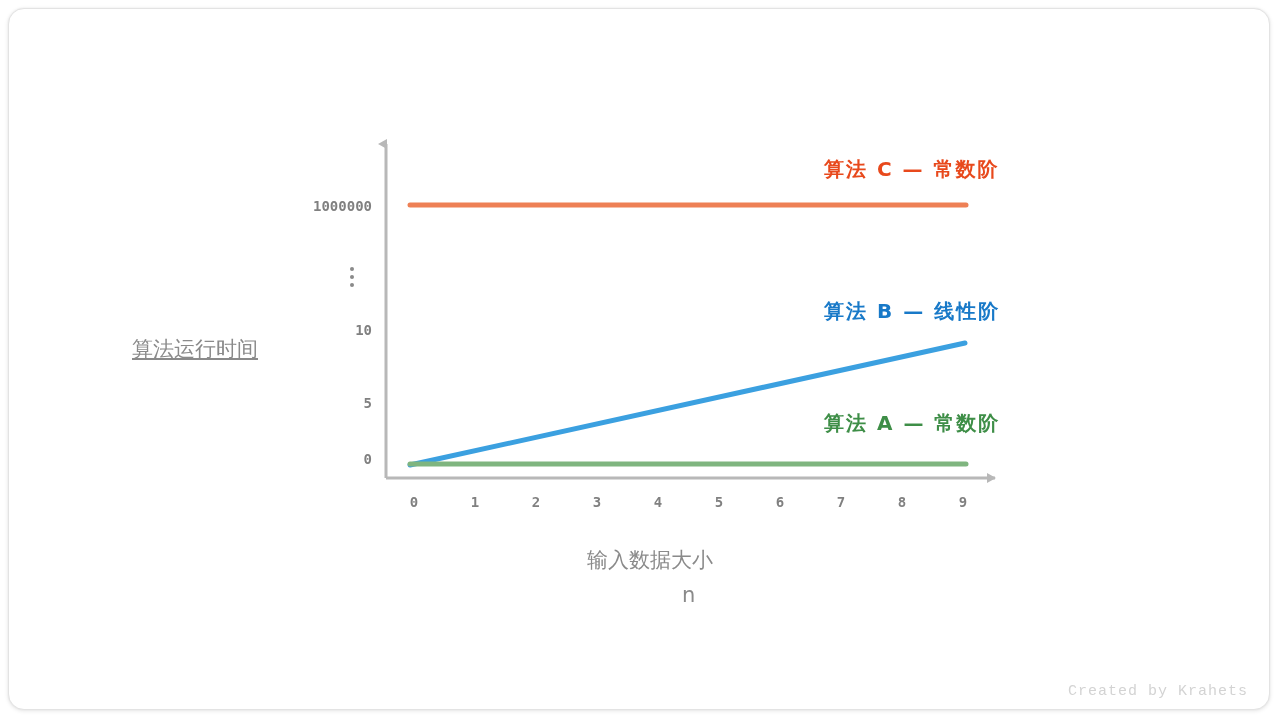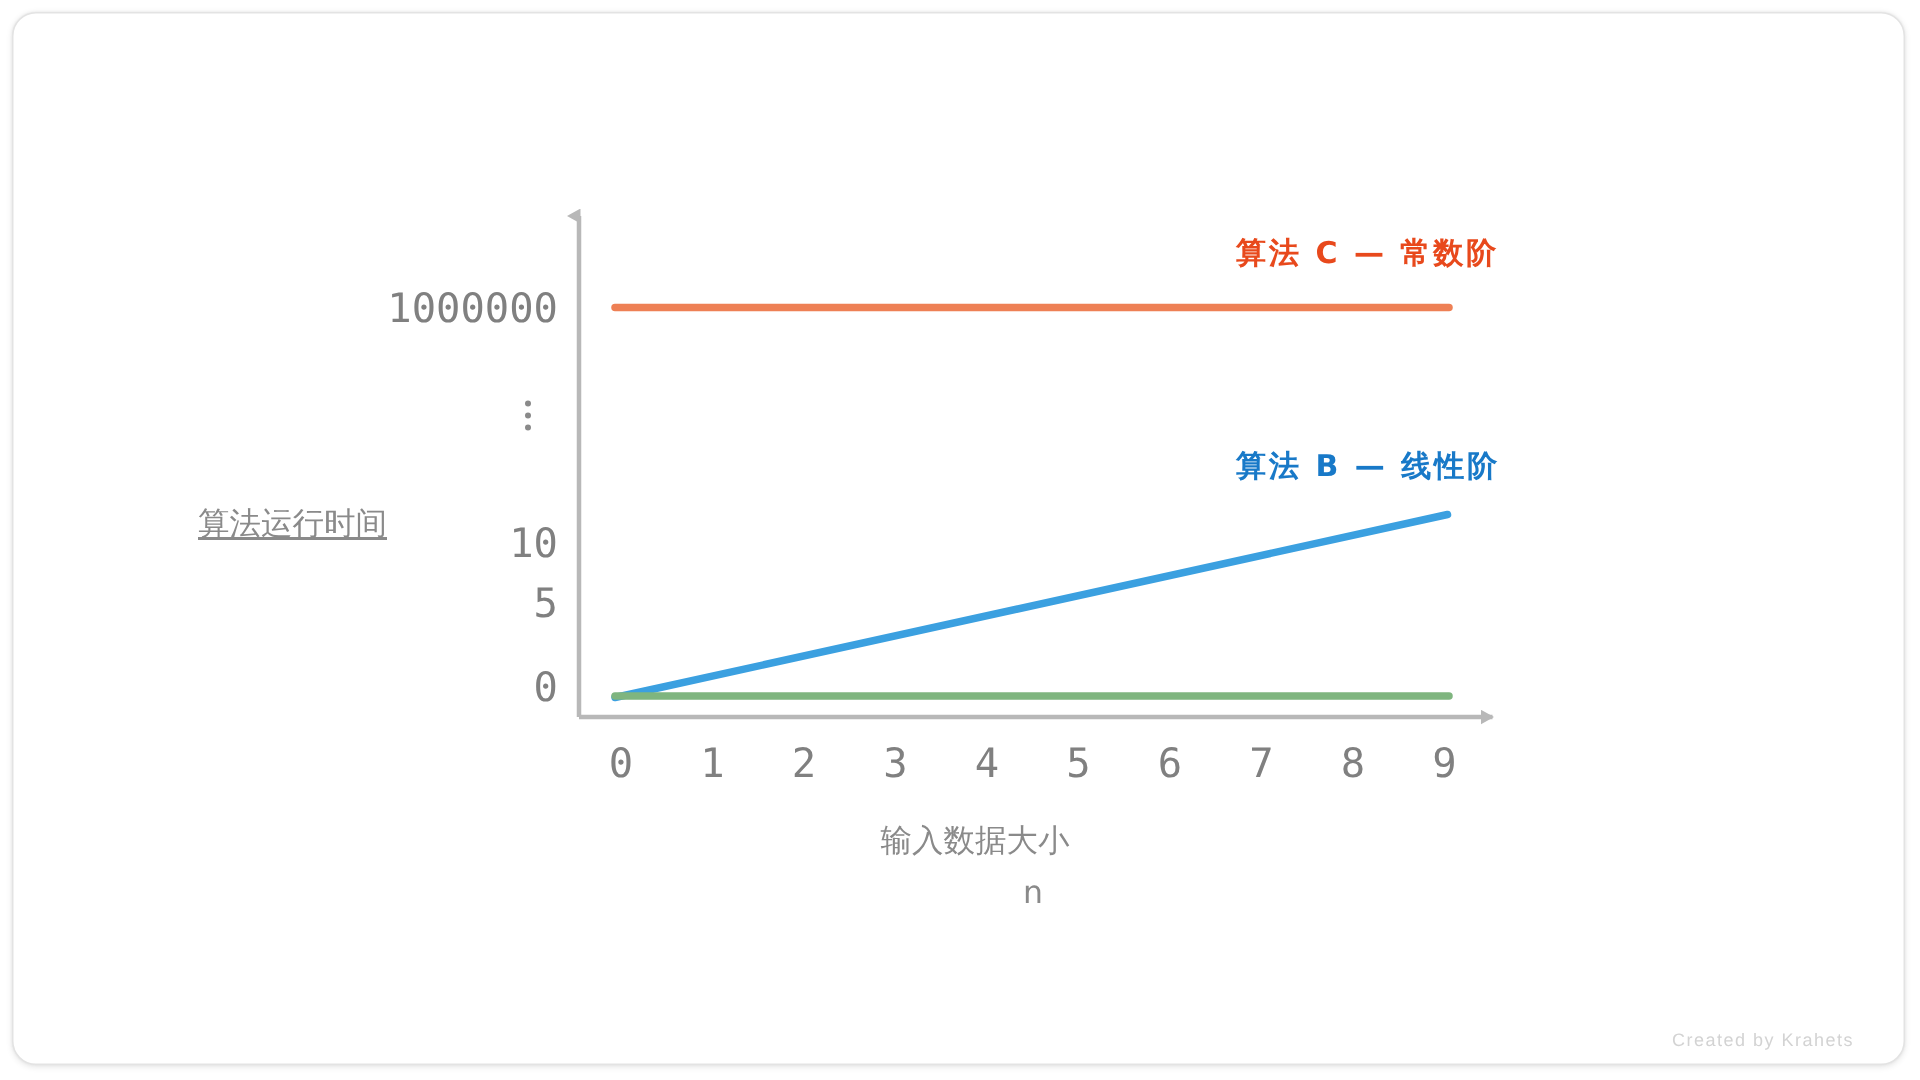--- a/index.html
+++ b/index.html
@@ -35,22 +35,23 @@
   #plot {
     position: absolute;
     left: 0; top: 0;
     width: 1280px;
     height: 720px;
   }
   .tick-label {
     position: absolute;
     color: #808080;
     font-family: "DejaVu Sans Mono", monospace;
-    font-size: 27px;
+    font-size: 14px;
     white-space: nowrap;
+    font-weight: bold;
   }
   .ytick {
     text-align: right;
     transform: translateY(-50%);
   }
   .xtick {
     text-align: center;
     transform: translateX(-50%);
   }
   .axis-title {
@@ -81,25 +82,25 @@
   .vdots span {
     display: block;
     width: 4px;
     height: 4px;
     border-radius: 50%;
     background: #8a8a8a;
     margin: 4px 0;
   }
   #watermark {
     position: absolute;
-    right: 44px;
+    right: 32px;
     bottom: 20px;
     color: #d3d3d3;
-    font-family: Liberation Sans, sans-serif;
-    font-size: 12px;
+    font-family: Liberation Mono, monospace;
+    font-size: 15px;
     letter-spacing: 1px;
     white-space: nowrap;
   }
 </style>
 </head>
 <body>
 
 <div id="canvas">
   <div id="card"></div>
 
@@ -125,21 +126,21 @@
   </svg>
 
   <div class="tick-label ytick" style="right:908px; top:206px;">1000000</div>
 
   <div class="vdots" style="left:352px; top:277px;">
     <span></span>
       <span></span>
       <span></span>
   </div>
 
-  <div class="tick-label ytick" style="right:908px; top:363px;">10</div>
+  <div class="tick-label ytick" style="right:908px; top:330px;">10</div>
   <div class="tick-label ytick" style="right:908px; top:403px;">5</div>
   <div class="tick-label ytick" style="right:908px; top:459px;">0</div>
 
   <div class="tick-label xtick" style="left:414px; top:494px;">0</div>
   <div class="tick-label xtick" style="left:475px; top:494px;">1</div>
   <div class="tick-label xtick" style="left:536px; top:494px;">2</div>
   <div class="tick-label xtick" style="left:597px; top:494px;">3</div>
   <div class="tick-label xtick" style="left:658px; top:494px;">4</div>
   <div class="tick-label xtick" style="left:719px; top:494px;">5</div>
   <div class="tick-label xtick" style="left:780px; top:494px;">6</div>
@@ -147,15 +148,16 @@
   <div class="tick-label xtick" style="left:902px; top:494px;">8</div>
   <div class="tick-label xtick" style="left:963px; top:494px;">9</div>
 
   <div class="axis-title" style="left:132px; top:335px;text-decoration:underline;">算法运行时间</div>
 
   <div class="axis-title" style="left:587px; top:546px;">输入数据大小</div>
   <div class="axis-title" style="left:682px; top:583px;">n</div>
 
   <div class="series-label" style="left:800px; top:169px; color:#e8491c;">算法 C — 常数阶</div>
   <div class="series-label" style="left:800px; top:311px; color:#1879c8;">算法 B — 线性阶</div>
+  <div class="series-label" style="left:800px; top:423px; color:#3e8e47;">算法 A — 常数阶</div>
 
   <div id="watermark">Created by Krahets</div>
 </div>
 
 </body></html>

